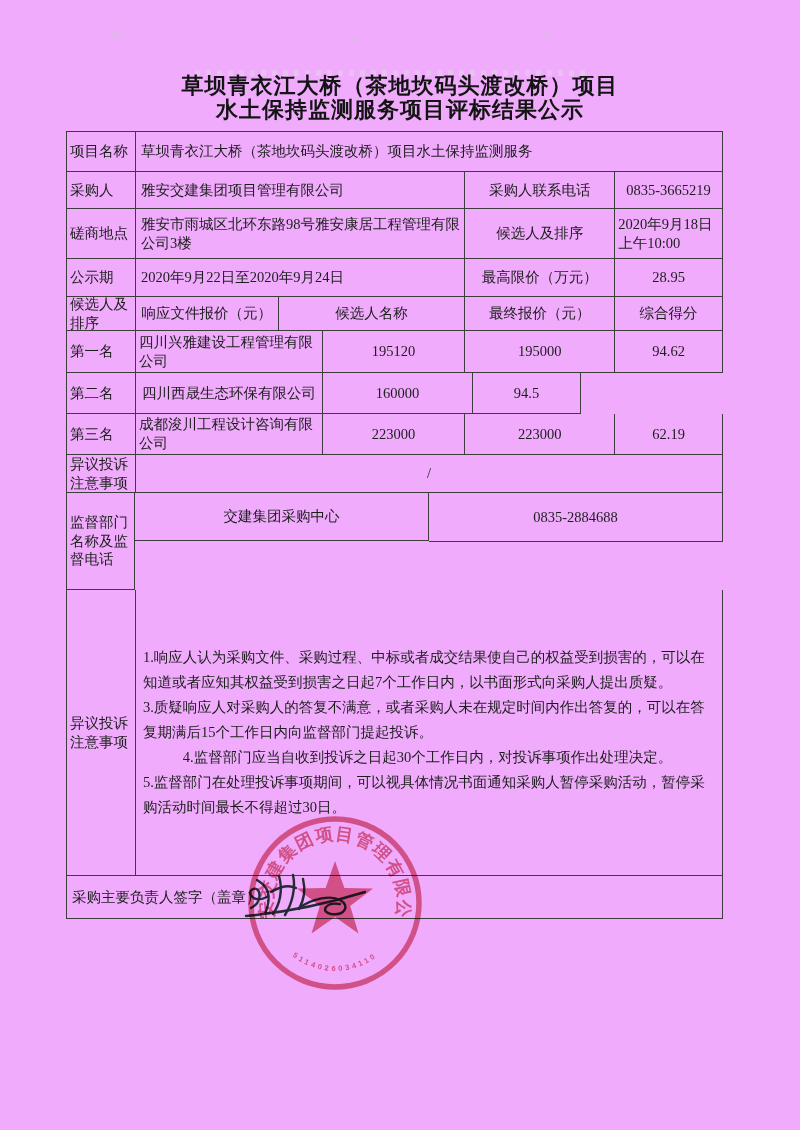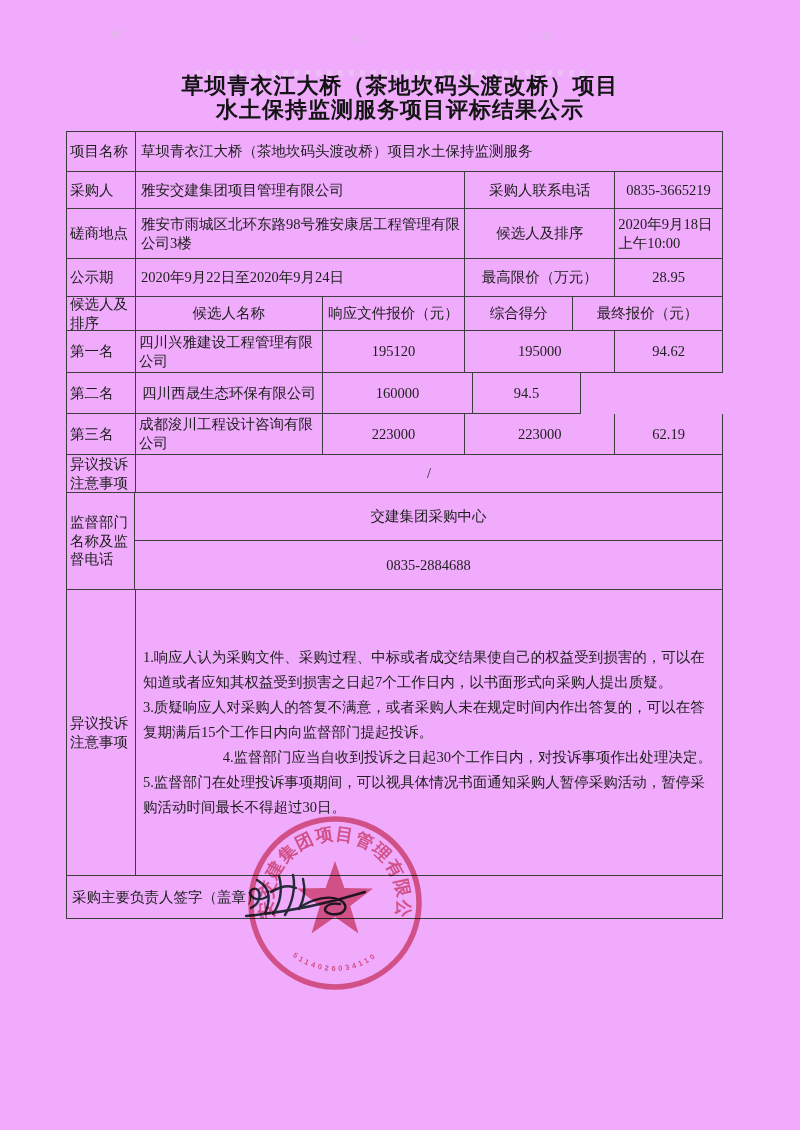--- a/index.html
+++ b/index.html
@@ -23,22 +23,22 @@
   .cell { border-right:1.6px solid #3d3d3d; border-bottom:1.6px solid #3d3d3d;
     display:flex; align-items:center; line-height:1.3; }
   .lab { justify-content:flex-start; padding-left:3px; padding-right:1px; }
   .val-l { justify-content:flex-start; padding-left:5px; padding-right:4px; }
   .ctr { justify-content:center; padding:0 3px; }
   .w-lab{width:69px} .w-cont{width:330px} .w-rlab{width:150px} .w-rval{width:108px}
   .w-name{width:187px} .w-bid{width:143px} .w-span{width:588px} .w-full{width:657px}
   .h40{height:40px}.h37{height:37px}.h50{height:50px}.h38{height:38px}.h34{height:34px}
   .h42{height:42px}.h41{height:41px}.h97{height:97px}.h286{height:286px}.h43{height:43px}
   .h48{height:48px}.h49{height:49px}
-  .sup-col { display:flex; flex-direction:column; }
-  .notice-cell { flex-direction:column; justify-content:center; align-items:flex-end;
+  .sup-col { display:flex; flex-direction:row; }
+  .notice-cell { flex-direction:column; justify-content:center; align-items:center;
     padding:0 10px 0 7px; }
   .notice-cell div { line-height:25px; text-align:left; }
   .sign-cell { padding-left:5px; position:relative; }
 
   .seal { position:absolute; left:245px; top:813px; width:180px; height:180px;
     opacity:.8; mix-blend-mode:multiply; pointer-events:none; }
   .seal text { font-family:"Liberation Sans","DejaVu Sans",sans-serif; font-weight:700; }
   .sig { position:absolute; left:243px; top:864px; width:140px; height:56px; pointer-events:none; }
 </style>
 </head>
@@ -79,24 +79,24 @@
 
     <div class="row">
       <div class="cell lab w-lab h38">公示期</div>
       <div class="cell val-l w-cont h38">2020年9月22日至2020年9月24日</div>
       <div class="cell ctr w-rlab h38">最高限价（万元）</div>
       <div class="cell ctr w-rval h38">28.95</div>
     </div>
 
     <div class="row">
       <div class="cell lab w-lab h34">候选人及排序</div>
+      <div class="cell ctr w-bid h34">响应文件报价（元）</div>
       <div class="cell ctr w-name h34">候选人名称</div>
-      <div class="cell ctr w-bid h34">响应文件报价（元）</div>
+      <div class="cell ctr w-rlab h34">最终报价（元）</div>
       <div class="cell ctr w-rval h34">综合得分</div>
-      <div class="cell ctr w-rlab h34">最终报价（元）</div>
     </div>
 
     <div class="row">
       <div class="cell lab w-lab h42">第一名</div>
       <div class="cell ctr w-name h42">四川兴雅建设工程管理有限公司</div>
       <div class="cell ctr w-bid h42">195120</div>
       <div class="cell ctr w-rlab h42">195000</div>
       <div class="cell ctr w-rval h42">94.62</div>
     </div>
 

